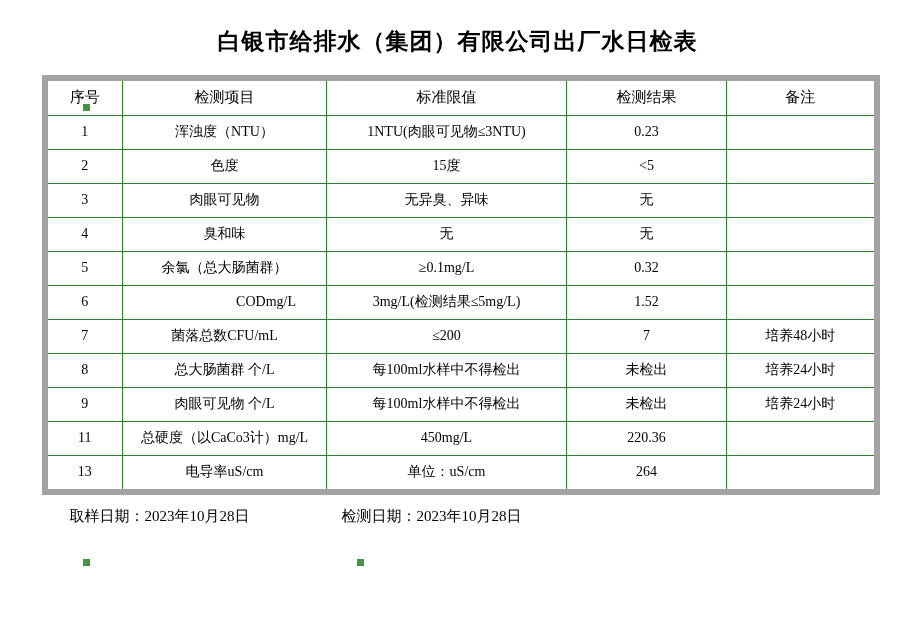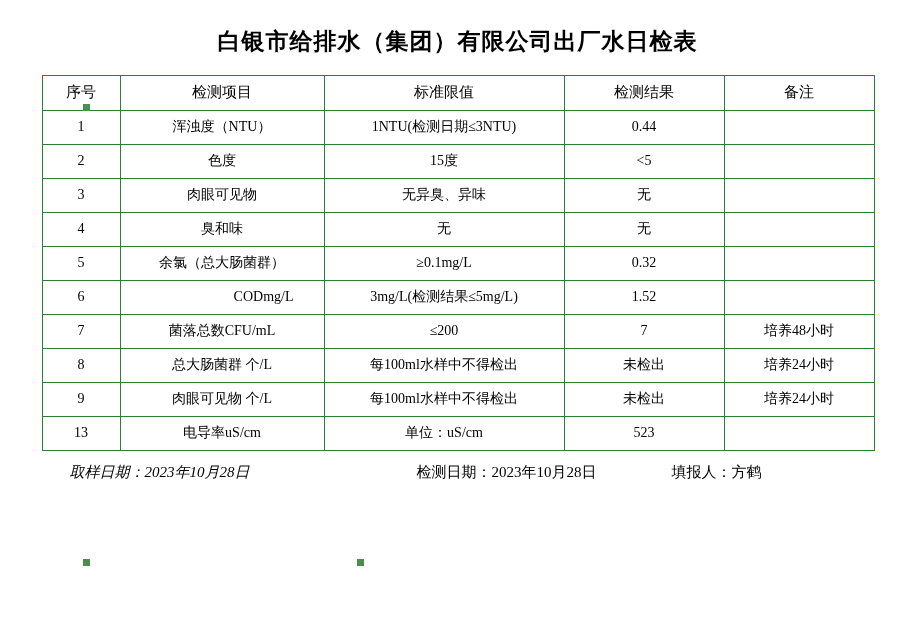--- a/index.html
+++ b/index.html
@@ -30,21 +30,21 @@
     font-family: Liberation Mono, monospace;
   }
   .table-wrap {
     margin: 0 auto;
     width: 832px;
   }
   table.report {
     border-collapse: collapse;
     width: 832px;
     table-layout: fixed;
-    border: 1px solid #a3a3a3;
+    border: 6px solid #a3a3a3;
   }
   table.report th,
   table.report td {
     border: 1px solid #2e7d32;
     height: 33px;
     font-size: 14px;
     text-align: center;
     vertical-align: middle;
     padding: 0 2px;
     font-family: "Liberation Serif", "DejaVu Serif", serif;
@@ -73,25 +73,24 @@
     display: flex;
     align-items: center;
     font-size: 15px;
     padding-top: 12px;
     box-sizing: border-box;
   }
   .footer .f-sample {
     width: 300px;
     padding-left: 28px;
     box-sizing: border-box;
-    font-style: italic;
   }
   .footer .f-test {
     width: 330px;
-    text-align: center;
+    text-align: left;
     box-sizing: border-box;
   }
   .footer .f-filler {
     flex: 1;
     text-align: left;
     box-sizing: border-box;
   }
   
   .corner {
     position: absolute;
@@ -123,22 +122,22 @@
           <th>标准限值</th>
           <th>检测结果</th>
           <th>备注</th>
         </tr>
       </thead>
       <tbody>
 
         <tr>
           <td>1</td>
           <td>浑浊度（NTU）</td>
-          <td>1NTU(检测日期≤3NTU)</td>
-          <td>0.44</td>
+          <td>1NTU(肉眼可见物≤3NTU)</td>
+          <td>0.23</td>
           <td></td>
         </tr>
 
         <tr>
           <td>2</td>
           <td>色度</td>
           <td>15度</td>
           <td>&lt;5</td>
           <td></td>
         </tr>
@@ -198,37 +197,43 @@
 
         <tr>
           <td>9</td>
           <td>肉眼可见物 个/L</td>
           <td>每100ml水样中不得检出</td>
           <td>未检出</td>
           <td>培养24小时</td>
         </tr>
 
 
+        <tr>
+          <td>11</td>
+          <td>总硬度（以CaCo3计）mg/L</td>
+          <td>450mg/L</td>
+          <td>220.36</td>
+          <td></td>
+        </tr>
 
 
         <tr>
           <td>13</td>
           <td>电导率uS/cm</td>
           <td>单位：uS/cm</td>
-          <td>523</td>
+          <td>264</td>
           <td></td>
         </tr>
 
       </tbody>
     </table>
   </div>
 
   <div class="footer">
     <div class="f-sample">取样日期：2023年10月28日</div>
     <div class="f-test">检测日期：2023年10月28日</div>
-    <div class="f-filler">填报人：方鹤</div>
   </div>
 
   <div class="corner" style="left:83px; top:78px;"></div>
   <div class="corner" style="left:83px; top:533px;"></div>
   <div class="corner" style="left:357px; top:533px;"></div>
 
 </div>
 
 </body></html>

